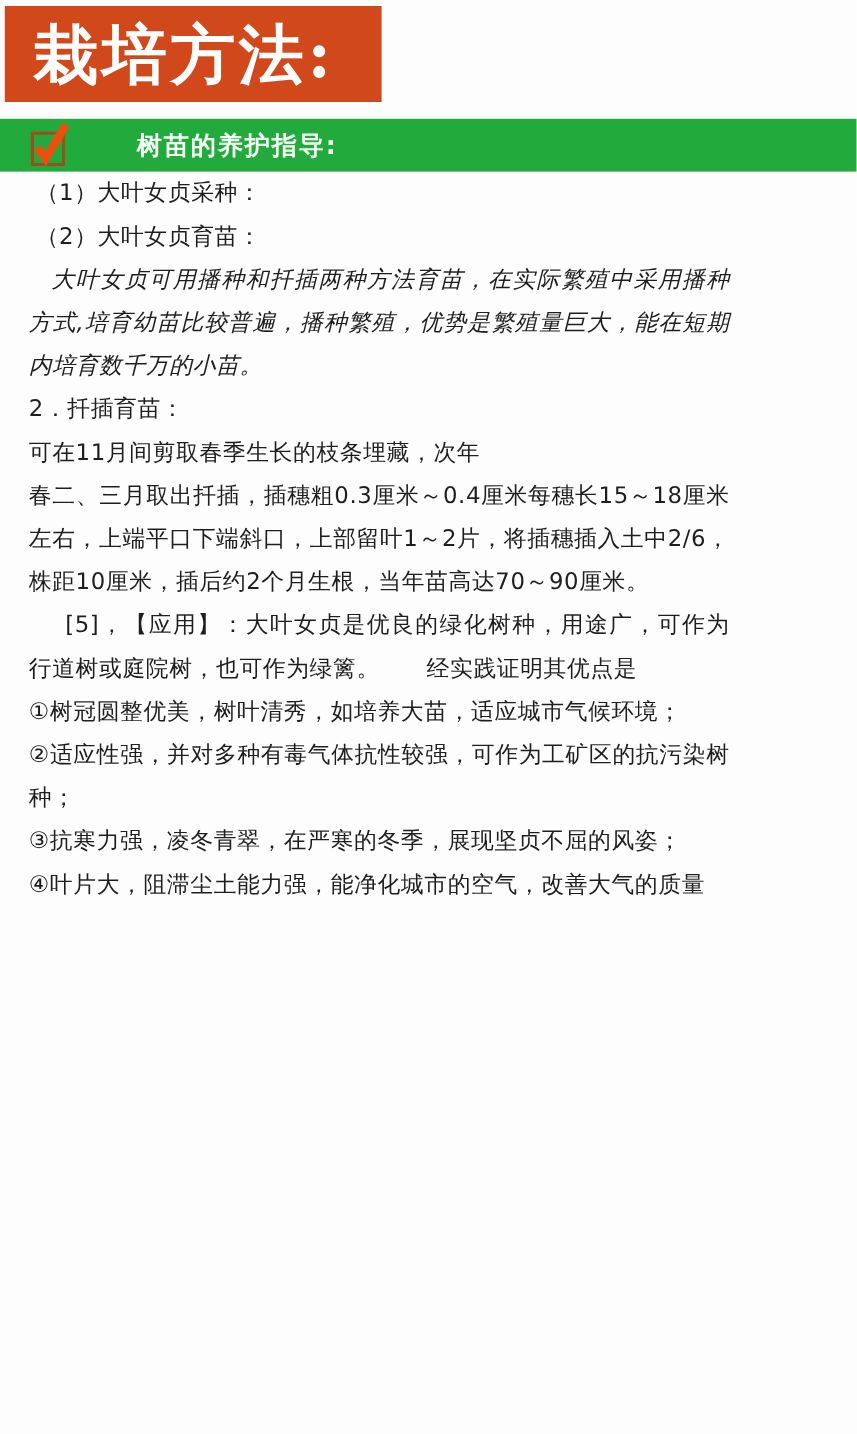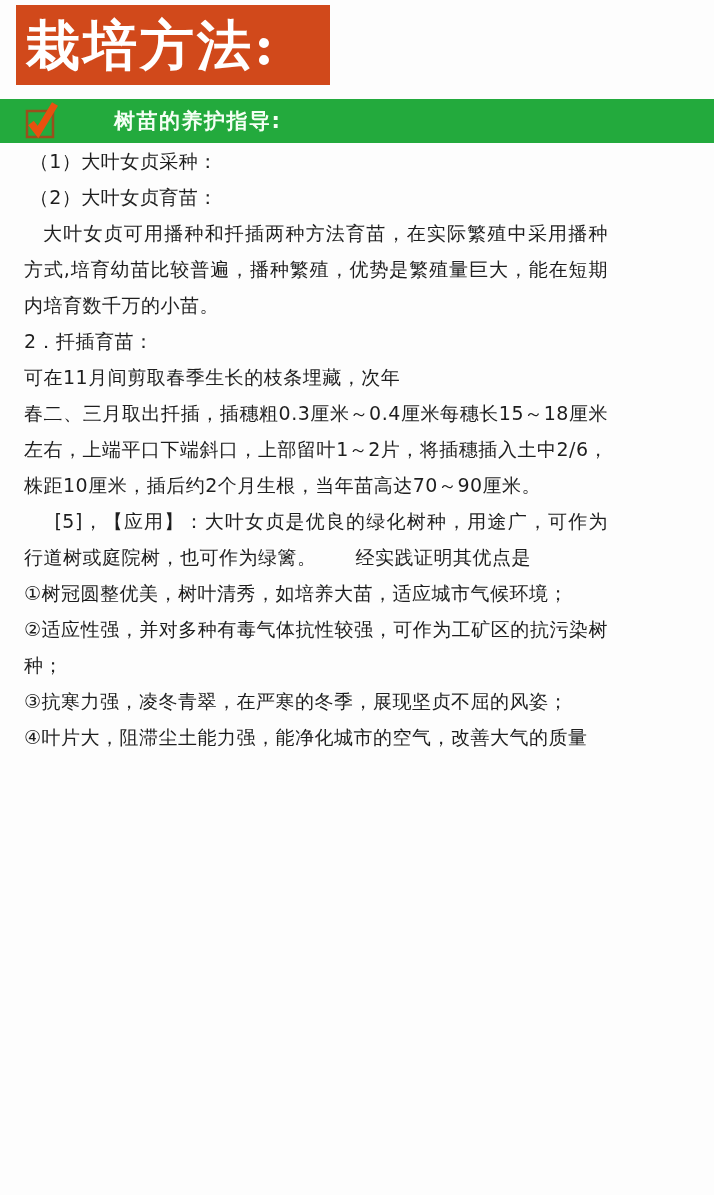--- a/index.html
+++ b/index.html
@@ -15,27 +15,27 @@
   body{
     width:714px;height:1195px;
     font-family:"DejaVu Sans","Liberation Sans",sans-serif;
   }
   .page{
     position:relative;width:714px;height:1195px;
     overflow:hidden;background:#fdfdfd;
   }
   
   .title-banner{
-    position:absolute;left:16px;top:5px;
+    position:absolute;left:4px;top:5px;
     width:314px;height:80px;
     background:var(--banner-red);
     color:var(--banner-text);
     font-family:"DejaVu Serif","Liberation Serif",serif;
     font-weight:bold;font-size:54px;line-height:80px;
-    padding-left:10px;letter-spacing:3px;
+    padding-left:24px;letter-spacing:3px;
     white-space:nowrap;
   }
   
   .section-banner{
     position:absolute;left:0;top:99px;
     width:714px;height:44px;
     background:var(--banner-green);
   }
   .checkbox-icon{
     position:absolute;left:24px;bottom:3px;
@@ -55,21 +55,21 @@
     padding:0 16px 0 24px;
     font-size:19px;line-height:36px;
     color:var(--text-color);
     text-align:justify;
     letter-spacing:0.5px;
   }
   .content p{margin:0;}
   .p-seed-h   {margin-top:47px;text-indent:0.3em;}
   .p-seed-b   {text-indent:2em;}
   .p-nursery-h{margin-top:14px;text-indent:0.3em;}
-  .p-nursery-b{text-indent:1em;}
+  .p-nursery-b{text-indent:1em;font-style:italic;}
   .p-sowing   {text-indent:0.5em;}
   .p-cutting-h{margin-top:26px;}
   .p-cutting-1{margin-top:0;}
   .p-cutting-2{margin-top:0;}
   .p-usage    {margin-top:44px;text-indent:1.6em;}
   .p-adv-1    {margin-top:30px;}
   .p-adv-2    {margin-top:24px;}
   .p-adv-3    {margin-top:28px;}
   .p-adv-4    {margin-top:24px;}
 </style>

